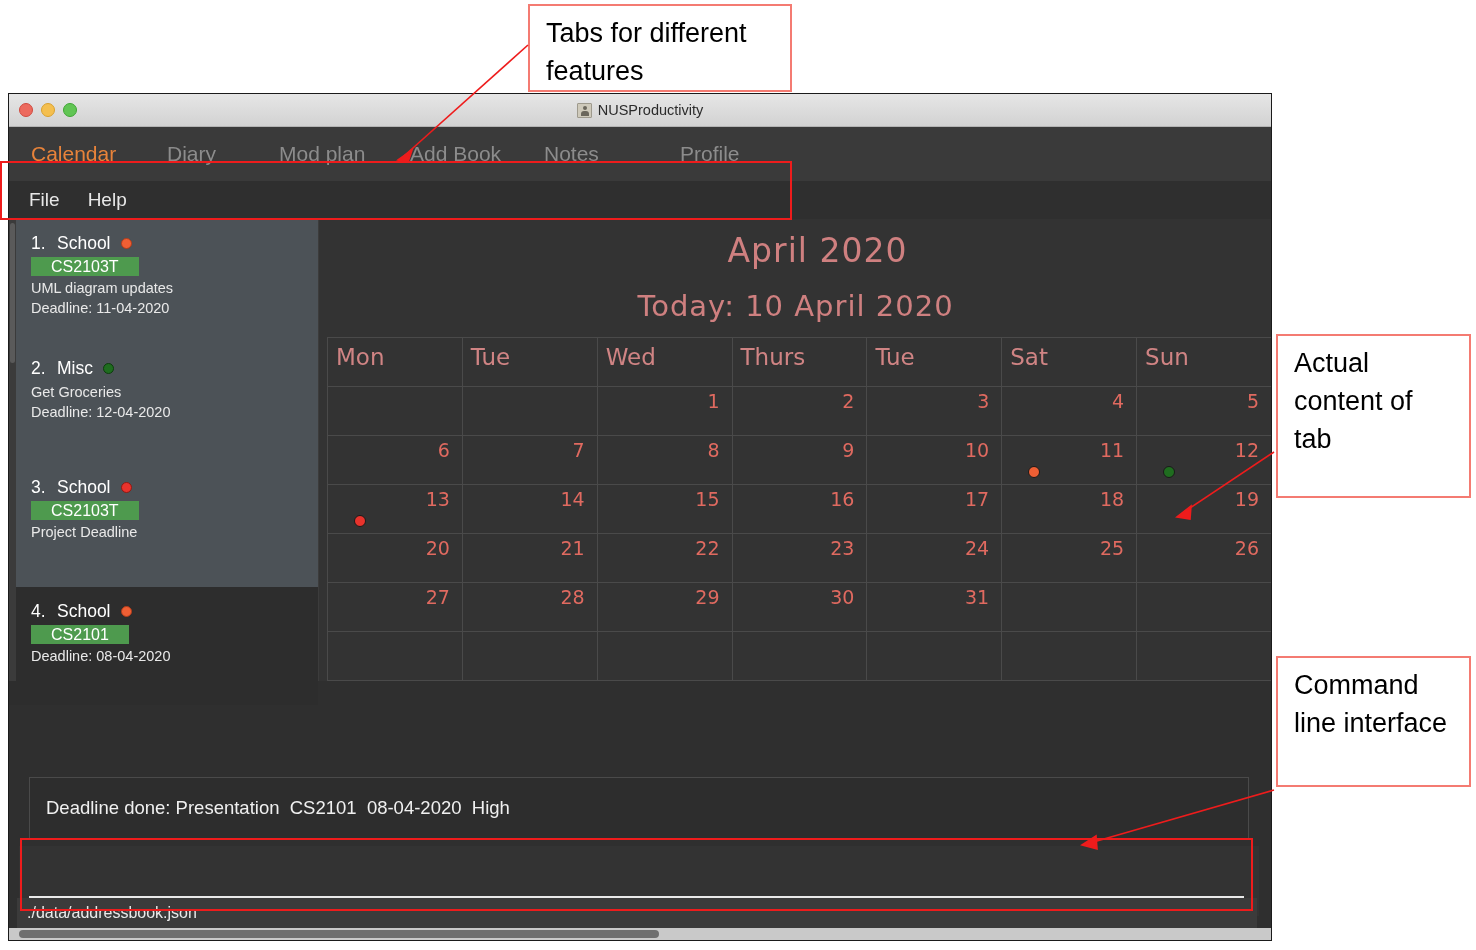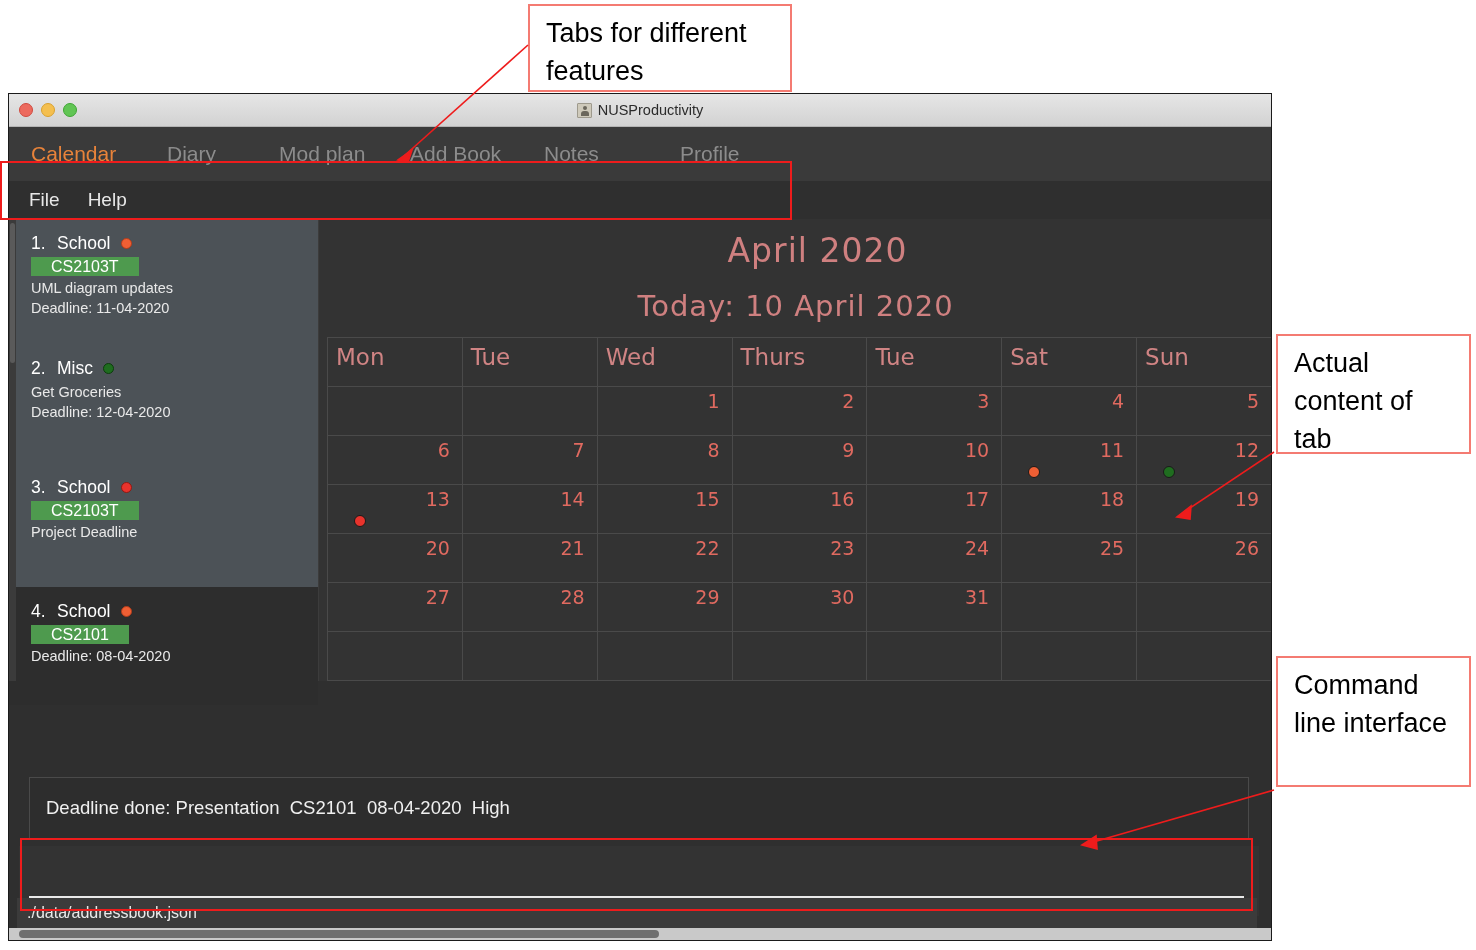--- a/index.html
+++ b/index.html
@@ -581,21 +581,21 @@
 
   <div id="bottom-scrollbar">
     <div class="hthumb"></div>
   </div>
 </div>
 
 <div class="ann-box" style="left:528px; top:4px; width:264px; height:88px;">
   <span>Tabs for different features</span>
 </div>
 
-<div class="ann-box" style="left:1276px; top:334px; width:195px; height:120px;">
+<div class="ann-box" style="left:1276px; top:334px; width:195px; height:164px;">
   <span>Actual content of tab</span>
 </div>
 
 <div class="ann-box" style="left:1276px; top:656px; width:195px; height:131px;">
   <span>Command line interface</span>
 </div>
 
 <div class="ann-rect" style="left:0px; top:161px; width:792px; height:59px;"></div>
 <div class="ann-rect" style="left:20px; top:838px; width:1233px; height:73px;"></div>
 

